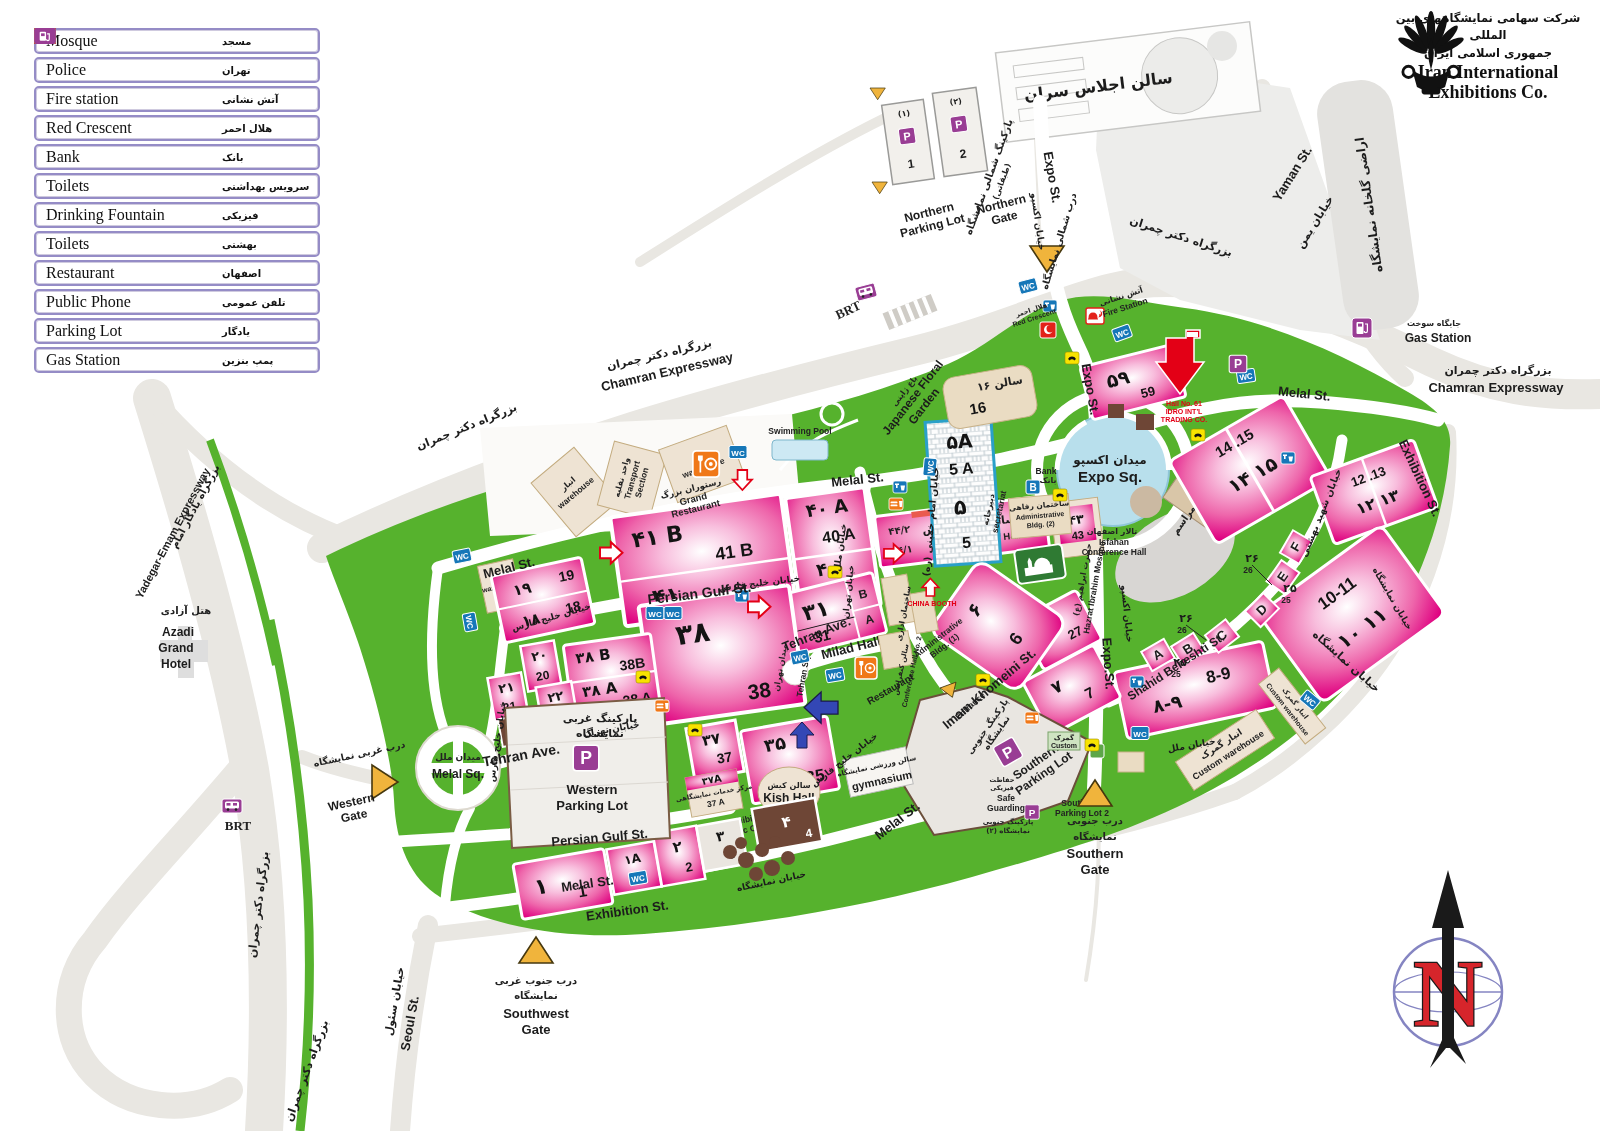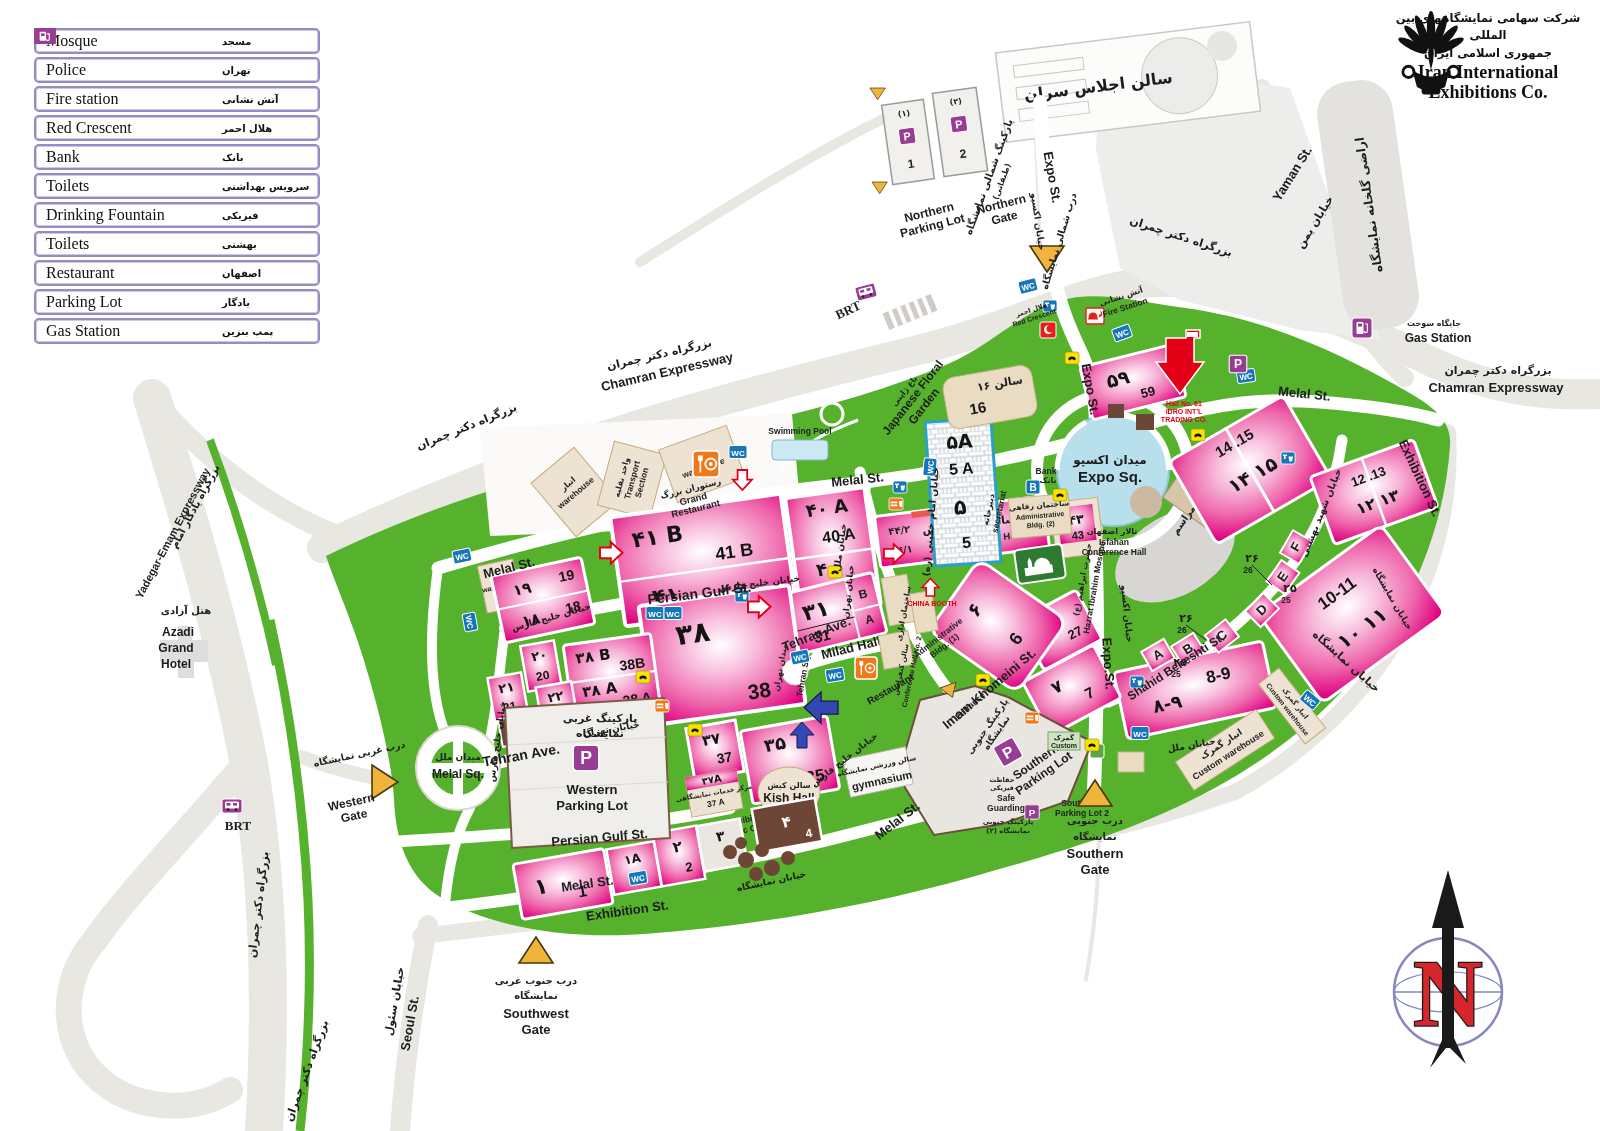--- a/index.html
+++ b/index.html
@@ -904,20 +904,30 @@
           <svg width="22" height="16" viewBox="0 0 20 15">
             <rect width="20" height="15" rx="2" fill="#f07818"></rect>
             <path d="M5.2,3 v3 M6.8,3 v3 M6,3 v9 M5,6 h2" stroke="#fff" stroke-width="1.1" fill="none"></path>
             <circle cx="13" cy="7.5" r="3.6" fill="none" stroke="#fff" stroke-width="1.2"></circle>
             <circle cx="13" cy="7.5" r="1.2" fill="#fff"></circle>
           </svg>
         </span>
     <span class="lfa">اصفهان</span>
   </div>
   <div class="lrow">
+    <span class="len">Public Phone</span>
+    <span class="lic">
+          <svg width="22" height="16" viewBox="0 0 20 15">
+            <rect width="20" height="15" rx="2" fill="#f8e300"></rect>
+            <path d="M5,7 a5.5,5.5 0 0 1 10,0 l-2.2,2 a3,3 0 0 0 -5.6,0 z" fill="#111"></path>
+          </svg>
+        </span>
+    <span class="lfa">تلفن عمومی</span>
+  </div>
+  <div class="lrow">
     <span class="len">Parking Lot</span>
     <span class="lic">
           <svg width="22" height="16" viewBox="0 0 20 15">
             <rect width="20" height="15" rx="2" fill="#993d94"></rect>
             <text x="10" y="12" text-anchor="middle" style="font:bold 11px 'Liberation Sans',sans-serif" fill="#fff">P</text>
           </svg>
         </span>
     <span class="lfa">یادگار</span>
   </div>
   <div class="lrow">

